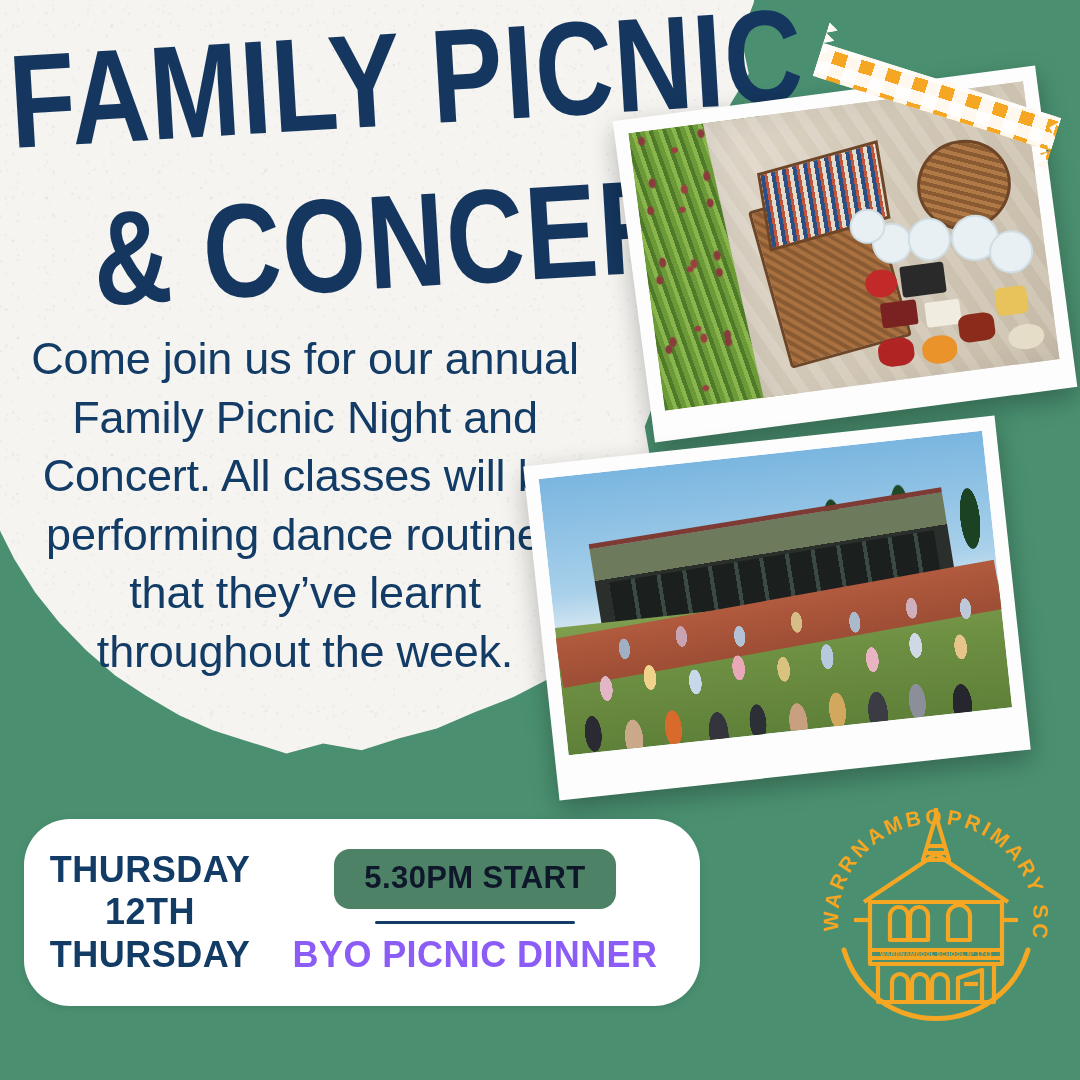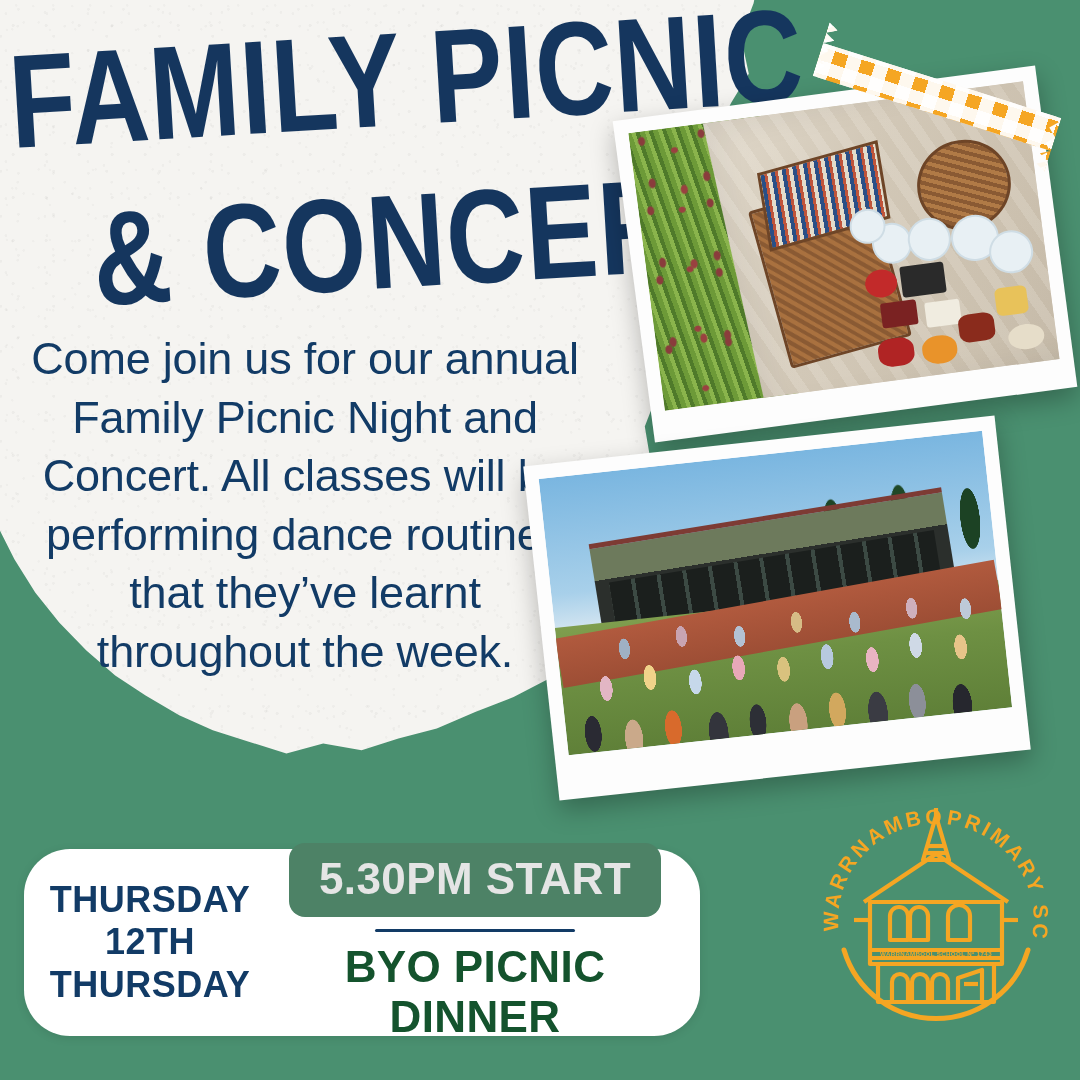--- a/index.html
+++ b/index.html
@@ -239,39 +239,39 @@
   .washi-inner:after{
     content:"";position:absolute;inset:0;
     background:
       repeating-linear-gradient(90deg, rgba(255,255,255,.92) 0 14px, rgba(255,255,255,0) 14px 28px),
       repeating-linear-gradient(0deg, rgba(255,255,255,.92) 0 13px, rgba(255,255,255,0) 13px 26px);
     mix-blend-mode:screen;
   }
 
   
   .info-card{
-    position:absolute;left:24px;top:849px;width:676px;height:187px;
+    position:absolute;left:24px;top:819px;width:676px;height:187px;
     background:#ffffff;border-radius:46px;
     display:flex;align-items:center;
     box-shadow:0 2px 10px rgba(0,0,0,.10);
   }
   .date-col{
     width:252px;text-align:center;color:#123b66;
     font-weight:bold;font-size:36px;line-height:1.18;letter-spacing:.5px;
   }
   .right-col{flex:1;text-align:center;padding-right:26px;}
   .time-pill{
-    display:inline-block;background:#4d8266;color:#e5e5e5;
-    font-weight:bold;font-size:44px;letter-spacing:.4px;
+    display:inline-block;background:#4d8266;color:#0f172a;
+    font-weight:bold;font-size:31px;letter-spacing:.4px;
     padding:11px 30px 13px;border-radius:16px;
   }
   .divider{
     width:200px;height:3px;background:#123b66;margin:12px auto 10px;border-radius:2px;
   }
-  .byo{color:#14532d;font-weight:bold;font-size:44px;letter-spacing:.4px;}
+  .byo{color:#8b5cf6;font-weight:bold;font-size:36px;letter-spacing:.4px;}
 
   
   .logo-wrap{position:absolute;left:818px;top:798px;width:236px;height:236px;}
 </style>
 </head>
 <body>
 
 <div class="poster">
 
   <div class="paper">

